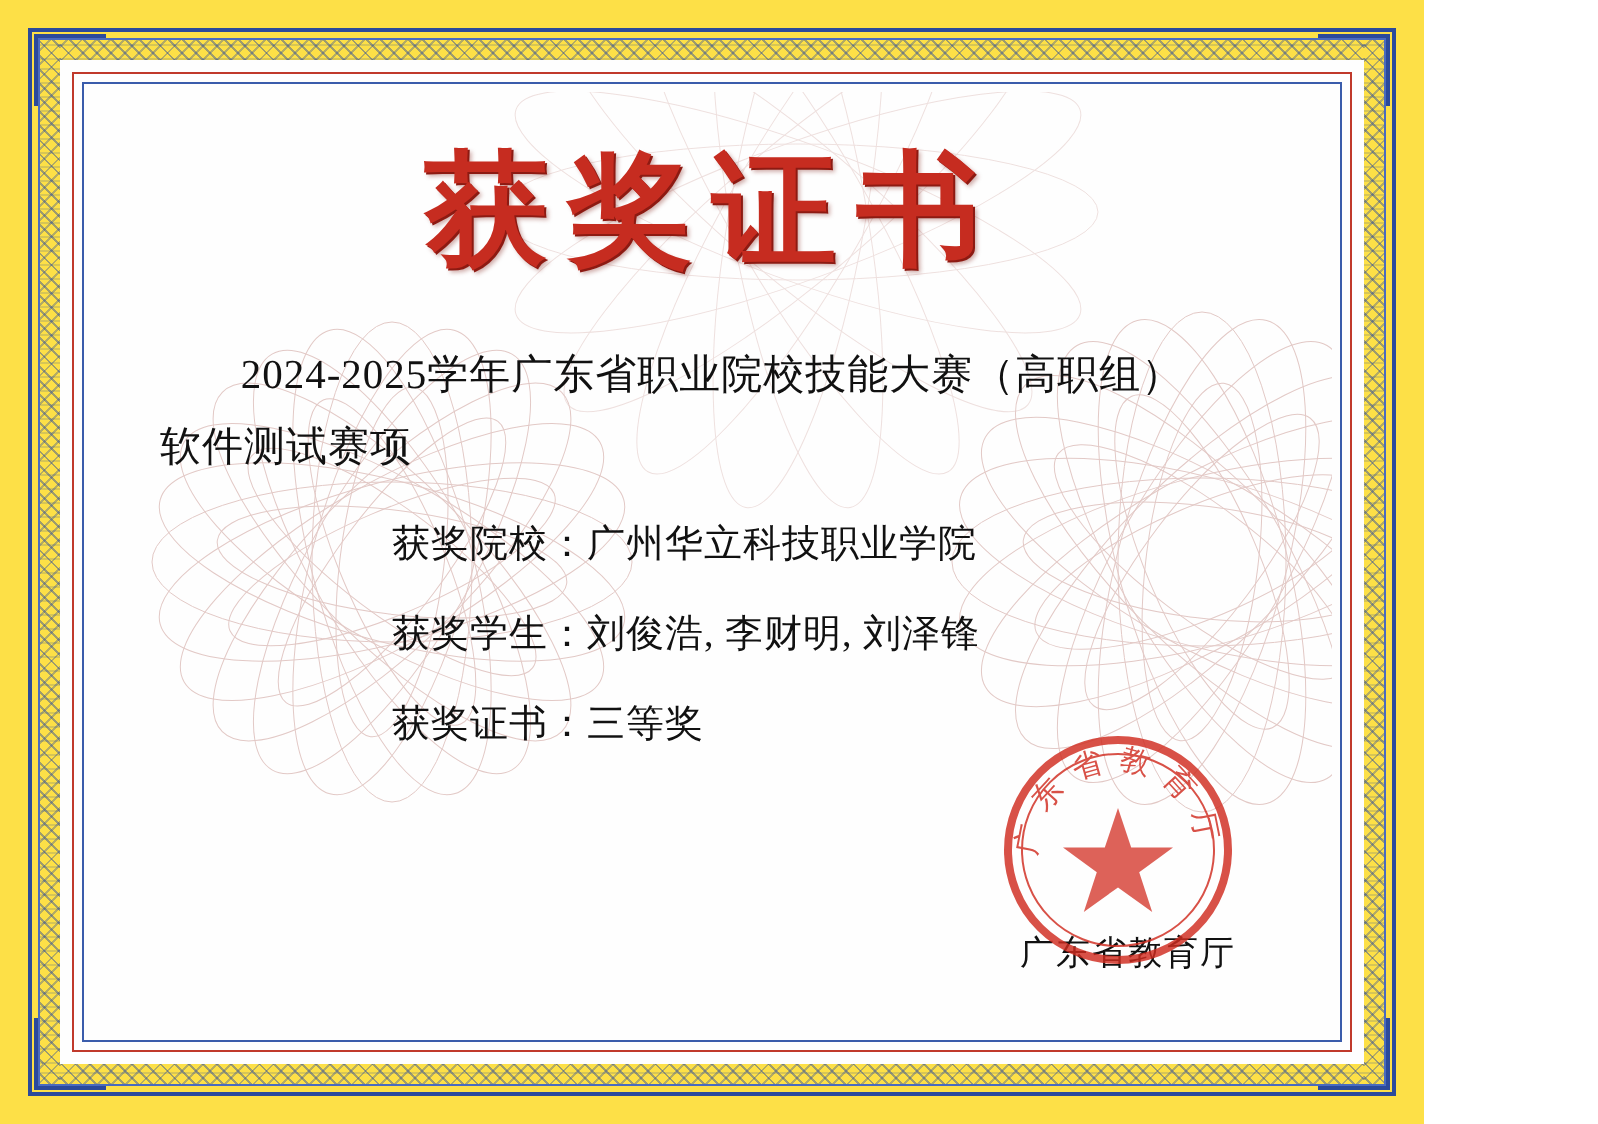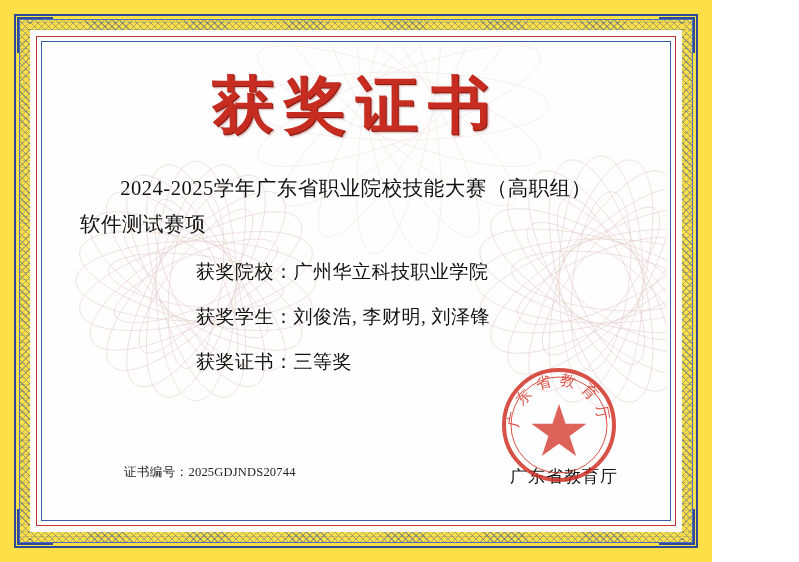--- a/index.html
+++ b/index.html
@@ -279,23 +279,20 @@
         <span class="field-label">获奖院校：</span><span class="field-value">广州华立科技职业学院</span>
       </div>
       <div class="field-row">
         <span class="field-label">获奖学生：</span><span class="field-value">刘俊浩, 李财明, 刘泽锋</span>
       </div>
       <div class="field-row">
         <span class="field-label">获奖证书：</span><span class="field-value">三等奖</span>
       </div>
     </div>
 
-    <div class="cert-no">
-      <span>证书编号：</span><span class="cert-no-value">2025GDJNDS20744</span>
-    </div>
 
     <div class="issuer">
       <div>广东省教育厅</div>
     </div>
 
     <div class="seal">
       <svg width="126" height="126" viewBox="0 0 126 126" xmlns="http://www.w3.org/2000/svg">
         <defs>
           <path id="sealArc" d="M 23,63 A 40,40 0 0 1 103,63" fill="none"></path>
         </defs>

